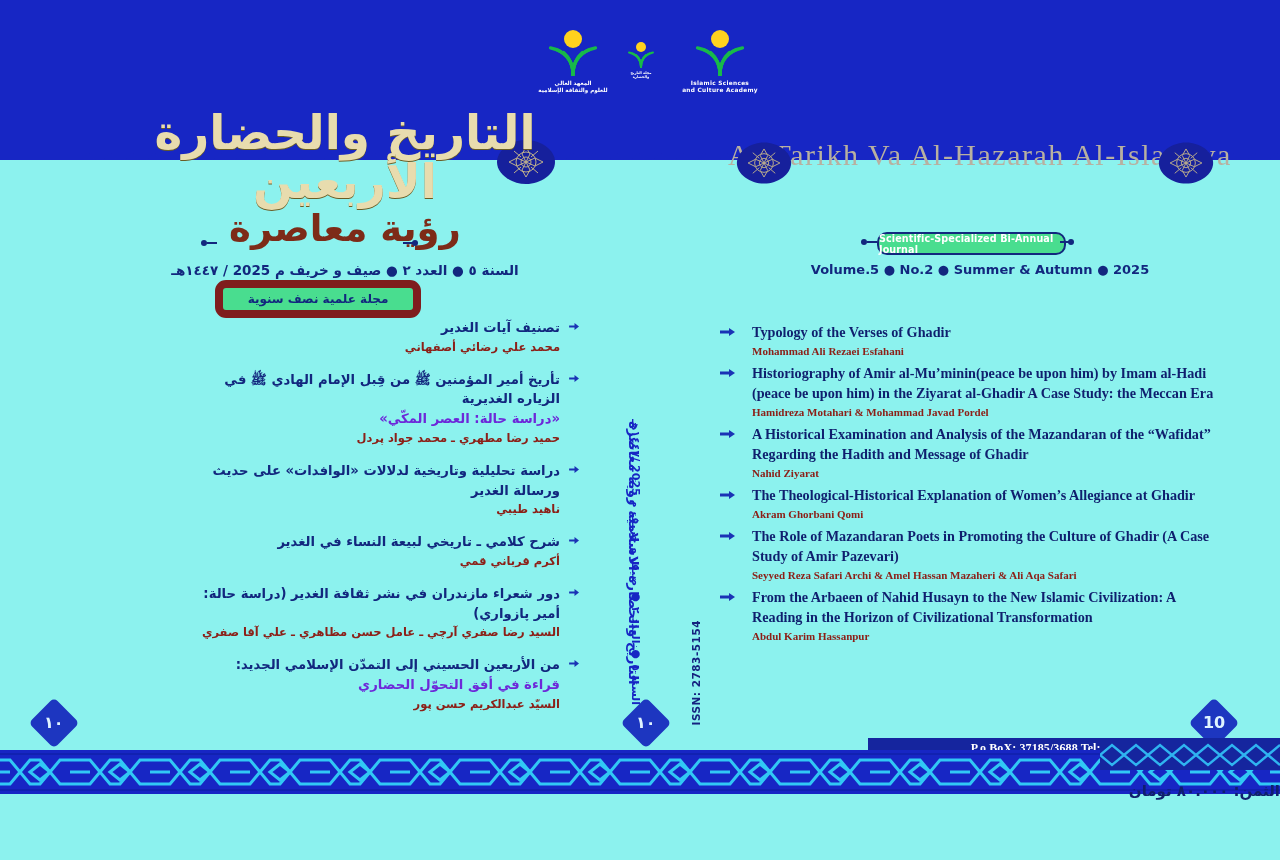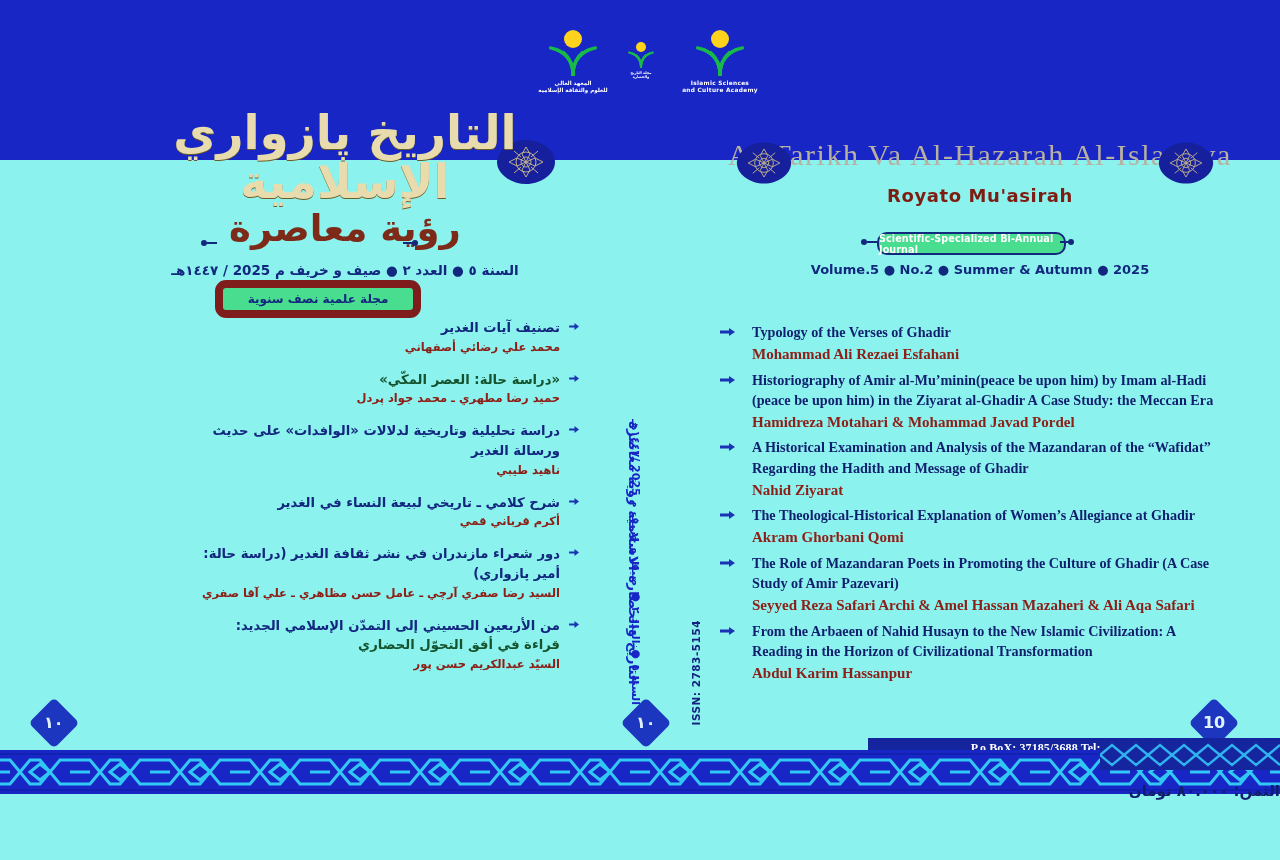--- a/index.html
+++ b/index.html
@@ -135,21 +135,21 @@
   }
   .ar-item{margin-bottom:13px;position:relative;padding-right:20px;}
   .ar-item .bullet{
     position:absolute;right:0;top:4px;width:11px;height:9px;
   }
   .ar-item .ttl{
     color:#12277e;font-weight:bold;font-size:13.2px;line-height:1.5;
     font-family:"DejaVu Sans", sans-serif;
   }
   .ar-item .sub{
-    color:#14532d;font-weight:bold;font-size:13.2px;line-height:1.5;
+    color:#6d28d9;font-weight:bold;font-size:13.2px;line-height:1.5;
     font-family:"DejaVu Sans", sans-serif;
   }
   .ar-item .auth{
     color:#8c2018;font-weight:bold;font-size:11.5px;line-height:1.55;margin-top:1px;
     font-family:"DejaVu Sans", sans-serif;
   }
 
   .ar-badge-num{position:absolute;left:36px;top:705px;}
 
   
@@ -186,21 +186,21 @@
   }
 
   .en-toc{position:absolute;left:716px;top:322px;width:500px;}
   .en-item{margin-bottom:2px;position:relative;padding-left:36px;}
   .en-item .bullet{position:absolute;left:4px;top:5px;width:16px;height:10px;}
   .en-item .ttl{
     color:#0f1f6e;font-weight:bold;font-size:14.2px;line-height:1.42;
     font-family:"Liberation Serif", serif;
   }
   .en-item .auth{
-    color:#8c2018;font-weight:bold;font-size:15px;line-height:1.7;
+    color:#8c2018;font-weight:bold;font-size:11px;line-height:1.7;
     font-family:"Liberation Serif", serif;
   }
 
   .en-badge-num{position:absolute;left:1196px;top:705px;}
 
   
   .contact{
     position:absolute;left:868px;top:738px;width:412px;height:34px;
     background:#15259e;color:#ffffff;text-align:center;
     font-family:"Liberation Serif", serif;
@@ -301,21 +301,21 @@
         <circle cx="31" cy="24" r="10"></circle>
       <path d="M31 9 L35 16 L31 24 L27 16Z"></path>
         <path d="M31 39 L35 32 L31 24 L27 32Z"></path>
       <path d="M14 24 L22 20 L31 24 L22 28Z"></path>
         <path d="M48 24 L40 20 L31 24 L40 28Z"></path>
       <path d="M19 13 L26 19 M43 13 L36 19 M19 35 L26 29 M43 35 L36 29"></path>
     </g>
   </svg>
 
   <div class="ar-title">
-    <div class="t1">التاريخ پازواري الإسلامية</div>
+    <div class="t1">التاريخ والحضارة الأربعين</div>
     <div class="t2">رؤية معاصرة</div>
   </div>
   <div class="ar-badge-dot-l"></div>
   <div class="ar-badge-line-l"></div>
   <div class="ar-badge">مجلة علمية نصف سنوية</div>
   <div class="ar-badge-line-r"></div>
   <div class="ar-badge-dot-r"></div>
   <div class="ar-vol">السنة ٥ ● العدد ٢ ● صيف و خريف م 2025 / ١٤٤٧هـ</div>
 
   <div class="ar-toc">
@@ -323,20 +323,21 @@
       <svg class="bullet" viewBox="0 0 12 10">
           <path d="M11 5 L6 1 L6 4 L0 4 L0 6 L6 6 L6 9Z" fill="#1a33b5"></path>
         </svg>
       <div class="ttl">تصنيف آيات الغدير</div>
       <div class="auth">محمد علي رضائي أصفهاني</div>
     </div>
     <div class="ar-item">
       <svg class="bullet" viewBox="0 0 12 10">
           <path d="M11 5 L6 1 L6 4 L0 4 L0 6 L6 6 L6 9Z" fill="#1a33b5"></path>
         </svg>
+      <div class="ttl">تأريخ أمير المؤمنين ﷺ من قِبل الإمام الهادي ﷺ في الزياره الغديرية</div>
       <div class="sub">«دراسة حالة: العصر المكّي»</div>
       <div class="auth">حميد رضا مطهري ـ محمد جواد پردل</div>
     </div>
     <div class="ar-item">
       <svg class="bullet" viewBox="0 0 12 10">
           <path d="M11 5 L6 1 L6 4 L0 4 L0 6 L6 6 L6 9Z" fill="#1a33b5"></path>
         </svg>
       <div class="ttl">دراسة تحليلية وتاريخية لدلالات «الوافدات» على حديث ورسالة الغدير</div>
       <div class="auth">ناهيد طيبي</div>
     </div>
@@ -390,21 +391,20 @@
       <circle cx="31" cy="24" r="5"></circle>
         <circle cx="31" cy="24" r="10"></circle>
       <path d="M31 9 L35 16 L31 24 L27 16Z"></path>
         <path d="M31 39 L35 32 L31 24 L27 32Z"></path>
       <path d="M14 24 L22 20 L31 24 L22 28Z"></path>
         <path d="M48 24 L40 20 L31 24 L40 28Z"></path>
       <path d="M19 13 L26 19 M43 13 L36 19 M19 35 L26 29 M43 35 L36 29"></path>
     </g>
   </svg>
 
-  <div class="en-sub">Royato Mu'asirah</div>
   <div class="en-badge-dot-l"></div>
   <div class="en-badge-line-l"></div>
   <div class="en-badge">Scientific-Specialized Bi-Annual Journal</div>
   <div class="en-badge-line-r"></div>
   <div class="en-badge-dot-r"></div>
   <div class="en-vol">Volume.5 ● No.2 ● Summer &amp; Autumn ● 2025</div>
 
   <div class="en-toc">
     <div class="en-item">
       <svg class="bullet" viewBox="0 0 16 10">

